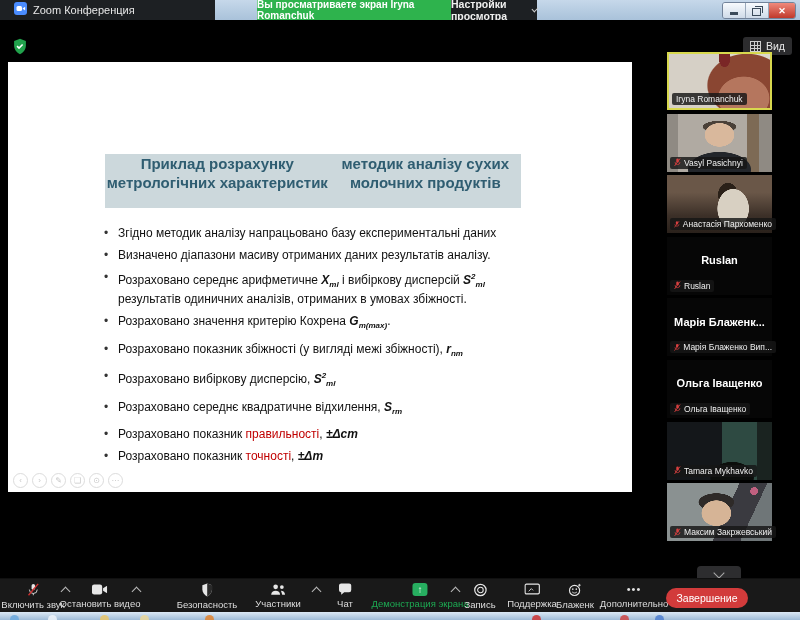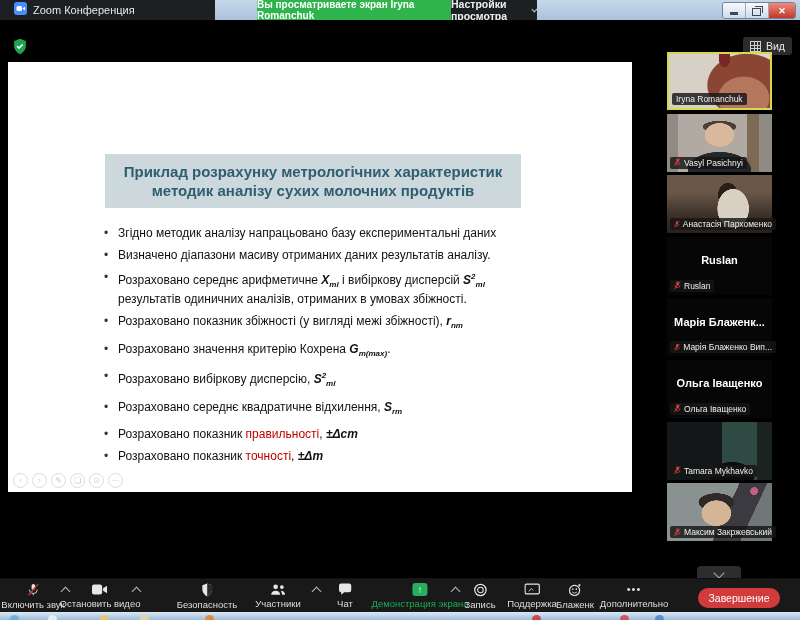--- a/index.html
+++ b/index.html
@@ -35,21 +35,21 @@
      linear-gradient(#cfcfcf,#cfcfcf) 0 3px/9px 1px no-repeat,
      linear-gradient(#cfcfcf,#cfcfcf) 0 6px/9px 1px no-repeat,
      linear-gradient(90deg,#cfcfcf,#cfcfcf) 3px 0/1px 9px no-repeat,
      linear-gradient(90deg,#cfcfcf,#cfcfcf) 6px 0/1px 9px no-repeat,
      #00000000;border:1px solid #cfcfcf;}
 
   
   .slide{position:absolute;left:8px;top:42px;width:624px;height:430px;background:#fff;}
   .slide-title{position:absolute;left:97px;top:92px;width:416px;height:54px;background:#ccd8dc;
                color:#2f5d71;font-weight:bold;font-size:15px;line-height:19px;text-align:center;
-               display:flex;flex-direction:column;justify-content:center;}
+               display:flex;flex-direction:row;justify-content:center;}
   .bullets{position:absolute;left:80px;top:148px;width:532px;margin:16px;padding:0;list-style:none;
            font-size:12px;line-height:14px;color:#111;}
   .bullets li{position:relative;padding-left:14px;margin-bottom:8px;}
   .bullets li::before{content:"•";position:absolute;left:0;top:0;color:#333;}
   .run-f{font-weight:bold;font-style:italic;}
   .run-red{color:#c00000;}
   .bullets sup,.bullets sub{font-size:8px;font-weight:bold;font-style:italic;}
   .slide-nav{position:absolute;left:5px;top:411px;display:flex;gap:4px;}
   .snav{width:13px;height:13px;border-radius:50%;border:1px solid #dcdcdc;color:#c9c9c9;
         font-size:8px;display:flex;align-items:center;justify-content:center;cursor:pointer;}
@@ -95,21 +95,21 @@
   
   .toolbar{position:absolute;left:0;top:578px;width:800px;height:34px;background:#191919;border-top:1px solid #101010;box-sizing:border-box;}
   .titem{position:absolute;top:4px;transform:translateX(-50%);display:flex;flex-direction:column;align-items:center;gap:2px;cursor:pointer;}
   .titem .lbl{color:#dedede;font-size:9.5px;white-space:nowrap;}
   .titem .lbl.green{color:#1daa53;}
   .chev-up{position:absolute;top:9px;width:6px;height:6px;border-left:1.4px solid #bbb;border-top:1.4px solid #bbb;
            transform:rotate(45deg);cursor:pointer;}
   .share-ico{width:15px;height:13px;background:#27ae60;border-radius:3px;color:#fff;font-size:10px;font-weight:bold;
              display:flex;align-items:center;justify-content:center;}
   .dots{color:#e0e0e0;font-size:11px;letter-spacing:1px;line-height:13px;}
-  .end-btn{position:absolute;left:698px;top:588px;width:82px;height:20px;background:#d23b3b;border-radius:10px;
+  .end-btn{position:absolute;left:666px;top:588px;width:82px;height:20px;background:#d23b3b;border-radius:10px;
            color:#fff;font-size:10.5px;display:flex;align-items:center;justify-content:center;cursor:pointer;}
 
   
   .taskbar{position:absolute;left:0;top:612px;width:800px;height:8px;
            background:linear-gradient(#dce9f5,#9fbcd8);overflow:hidden;}
   .tb-dot{position:absolute;bottom:-4px;width:9px;height:9px;border-radius:50%;opacity:.85;}
 </style>
 </head>
 <body>
 
@@ -154,22 +154,22 @@
 
     <div class="slide">
       <div class="slide-title">
         <span>Приклад розрахунку метрологічних характеристик</span>
         <span>методик аналізу сухих молочних продуктів</span>
       </div>
       <ul class="bullets" id="bullets">
           <li><span>Згідно методик аналізу напрацьовано базу  експериментальні даних</span></li>
           <li><span>Визначено діапазони  масиву отриманих даних результатів аналізу.</span></li>
           <li><span>Розраховано середнє арифметичне </span><span class="run-f">X</span><sub class="run-f">ml</sub><span> і вибіркову дисперсій </span><span class="run-f">S</span><sup class="run-f">2</sup><sub class="run-f">ml</sub><br><span>результатів одиничних аналізів, отриманих в умовах збіжності.</span></li>
+          <li><span>Розраховано значення критерію Кохрена </span><span class="run-f">G</span><sub class="run-f">m(max)</sub><span>.</span></li>
           <li><span>Розраховано показник збіжності (у вигляді межі збіжності), </span><span class="run-f">r</span><sub class="run-f">nm</sub></li>
-          <li><span>Розраховано значення критерію Кохрена </span><span class="run-f">G</span><sub class="run-f">m(max)</sub><span>.</span></li>
           <li><span>Розраховано вибіркову дисперсію, </span><span class="run-f">S</span><sup class="run-f">2</sup><sub class="run-f">ml</sub></li>
           <li><span>Розраховано середнє квадратичне відхилення, </span><span class="run-f">S</span><sub class="run-f">rm</sub></li>
           <li><span>Розраховано показник </span><span class="run-red">правильності</span><span>, </span><span class="run-f">±Δcm</span></li>
           <li><span>Розраховано показник </span><span class="run-red">точності</span><span>, </span><span class="run-f">±Δm</span></li>
         </ul>
       <div class="slide-nav" id="slideNav">
           <span class="snav">‹</span>
           <span class="snav">›</span>
           <span class="snav">✎</span>
           <span class="snav">❏</span>

